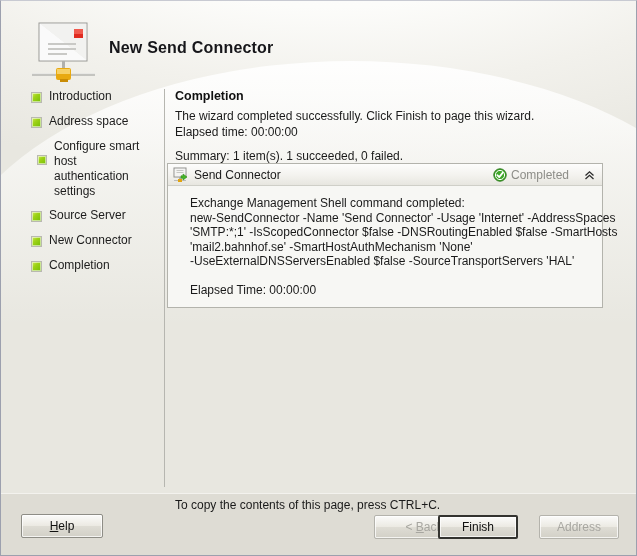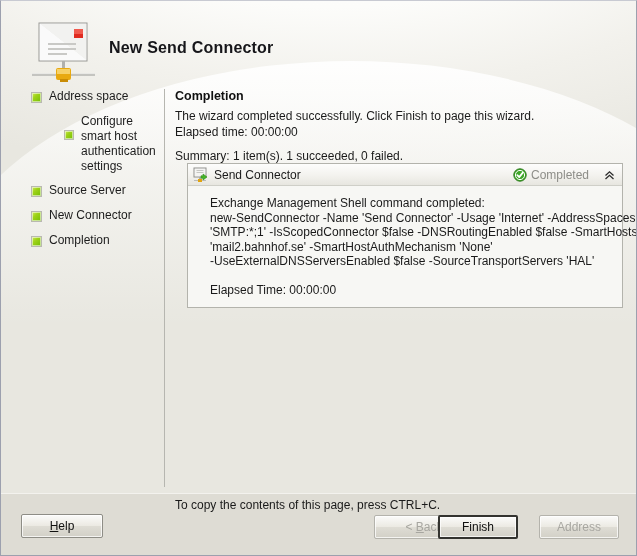--- a/index.html
+++ b/index.html
@@ -94,21 +94,21 @@
     border: 1px solid #b9b9b0;
     background: linear-gradient(135deg, #cfe85c 0%, #9fd318 38%, #74bd05 100%);
     box-shadow: inset 0 0 0 1px rgba(255,255,255,0.55);
   }
   .nav-label {
     font-size: 12px;
     color: #1c1c1c;
     line-height: 15px;
   }
   .nav-item.sub {
-    padding-left: 63px;
+    padding-left: 36px;
     margin-bottom: 9px;
   }
   .nav-item.sub .nav-bullet {
     width: 10px;
     height: 10px;
     margin-top: 16px;
   }
   .nav-item.sub .nav-label {
     width: 96px;
   }
@@ -140,21 +140,21 @@
     color: #1a1a1a;
     line-height: 16px;
   }
   #summary-line {
     margin-top: 8px;
   }
 
   
   #result-panel {
     position: absolute;
-    left: 186px;
+    left: 166px;
     top: 162px;
     width: 436px;
     box-sizing: border-box;
     border: 1px solid #b3b3ac;
     background: #f7f7f4;
   }
   #result-header {
     position: relative;
     height: 22px;
     box-sizing: border-box;
@@ -283,20 +283,24 @@
           <rect x="1" y="52" width="63" height="1" fill="#e8e8e5"></rect>
           <rect x="25" y="47" width="15" height="12" rx="2" fill="#e8a911"></rect>
           <rect x="26" y="48" width="13" height="5" fill="#f6d169"></rect>
           <rect x="29" y="58" width="8" height="3" fill="#c98c06"></rect>
         </svg>
       </div>
       <div id="wizard-title">New Send Connector</div>
     </div>
 
     <div id="sidebar">
+      <div class="nav-item">
+        <span class="nav-bullet"></span>
+        <span class="nav-label">Introduction</span>
+      </div>
       <div class="nav-item">
         <span class="nav-bullet"></span>
         <span class="nav-label">Address space</span>
       </div>
       <div class="nav-item sub">
         <span class="nav-bullet"></span>
         <span class="nav-label">Configure smart host authentication settings</span>
       </div>
       <div class="nav-item">
         <span class="nav-bullet"></span>

